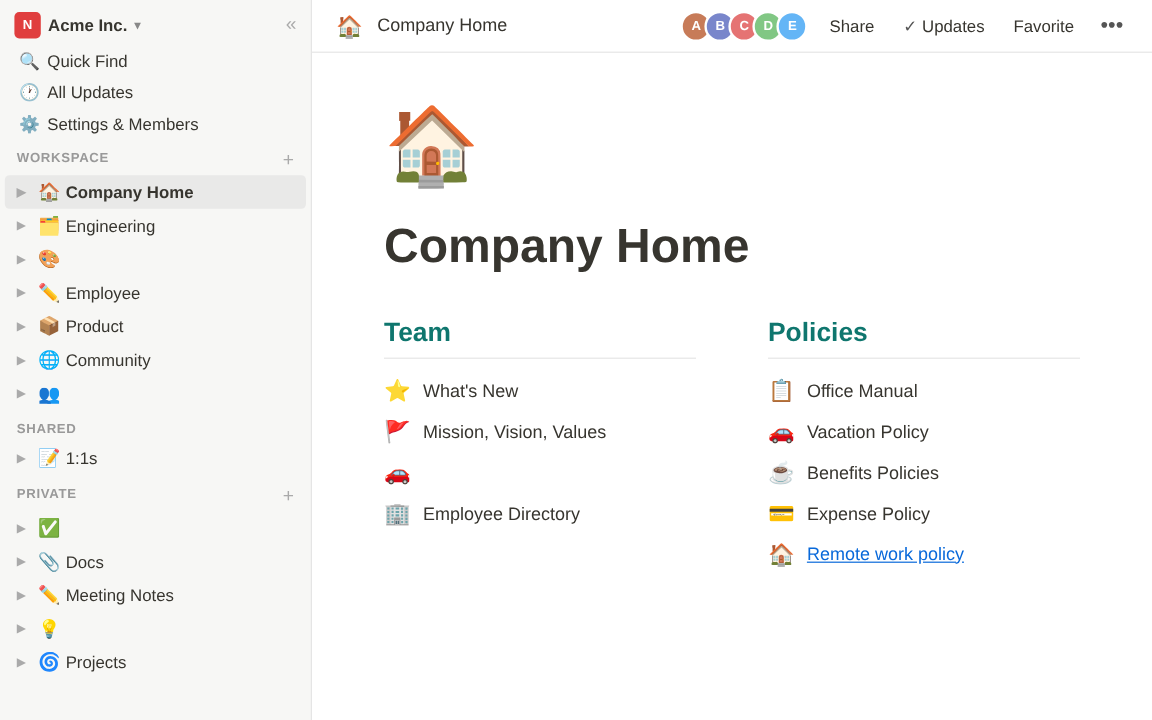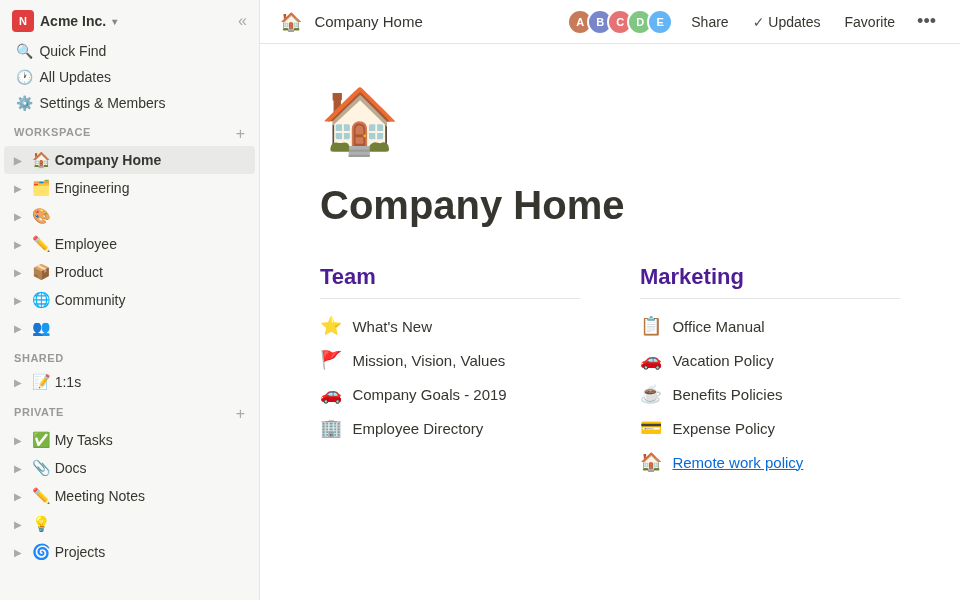--- a/index.html
+++ b/index.html
@@ -218,21 +218,21 @@
       gap: 60px;
     }
 
     .content-col {
       flex: 1;
     }
 
     .col-heading {
       font-size: 22px;
       font-weight: 700;
-      color: #4c1d95;
+      color: #0f766e;
       margin-bottom: 16px;
       padding-bottom: 8px;
       border-bottom: 1px solid #e5e5e5;
     }
 
     .content-list {
       list-style: none;
       display: flex;
       flex-direction: column;
       gap: 12px;
@@ -339,21 +339,20 @@
 
   <div class="section-label">
     <span>PRIVATE</span>
     <button class="add-btn">+</button>
   </div>
 
   <div>
     <div class="tree-item">
       <span class="tree-arrow">▶</span>
       <span class="tree-icon">✅</span>
-      <span class="tree-label">My Tasks</span>
     </div>
     <div class="tree-item">
       <span class="tree-arrow">▶</span>
       <span class="tree-icon">📎</span>
       <span class="tree-label">Docs</span>
     </div>
     <div class="tree-item">
       <span class="tree-arrow">▶</span>
       <span class="tree-icon">✏️</span>
       <span class="tree-label">Meeting Notes</span>
@@ -418,31 +417,30 @@
           <li class="content-list-item">
             <span class="item-icon">⭐</span>
             <span class="item-label">What's New</span>
           </li>
           <li class="content-list-item">
             <span class="item-icon">🚩</span>
             <span class="item-label">Mission, Vision, Values</span>
           </li>
           <li class="content-list-item">
             <span class="item-icon">🚗</span>
-            <span class="item-label">Company Goals - 2019</span>
           </li>
           <li class="content-list-item">
             <span class="item-icon">🏢</span>
             <span class="item-label">Employee Directory</span>
           </li>
         </ul>
       </div>
 
       <div class="content-col">
-        <div class="col-heading">Marketing</div>
+        <div class="col-heading">Policies</div>
         <ul class="content-list">
           <li class="content-list-item">
             <span class="item-icon">📋</span>
             <span class="item-label">Office Manual</span>
           </li>
           <li class="content-list-item">
             <span class="item-icon">🚗</span>
             <span class="item-label">Vacation Policy</span>
           </li>
           <li class="content-list-item">

